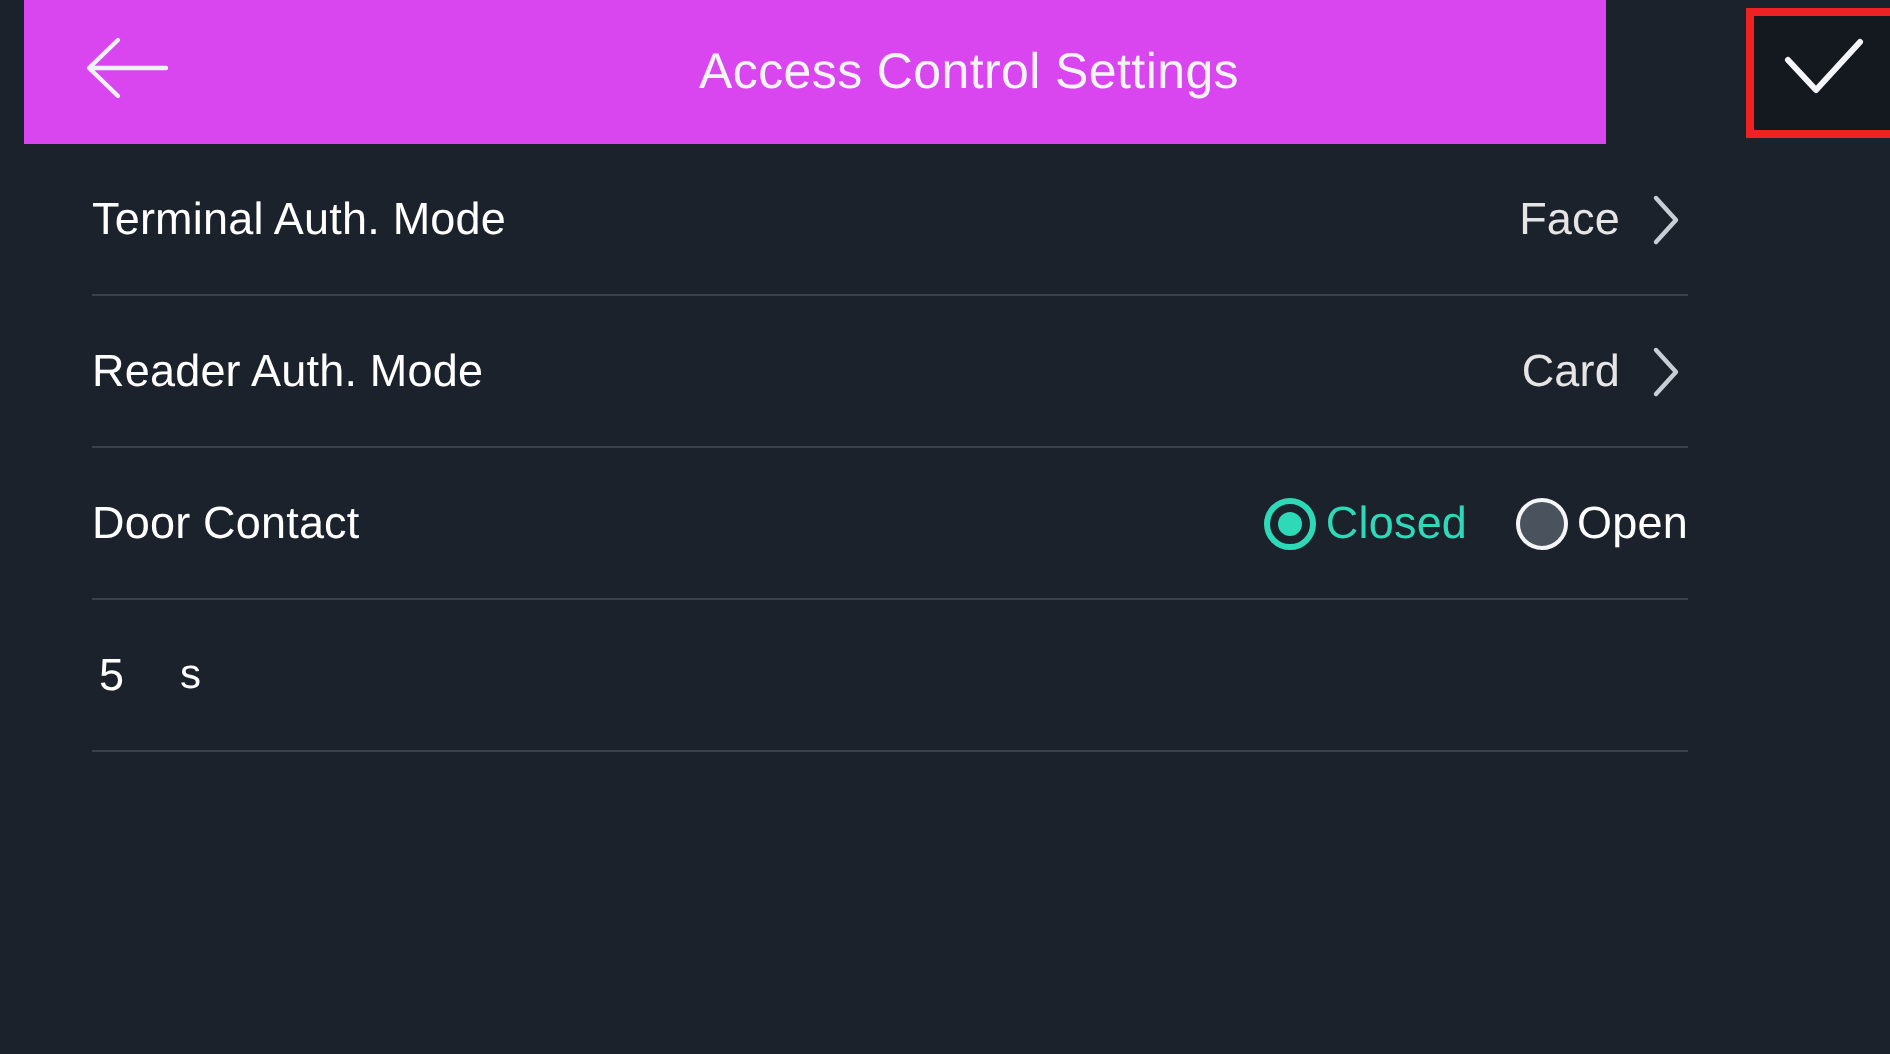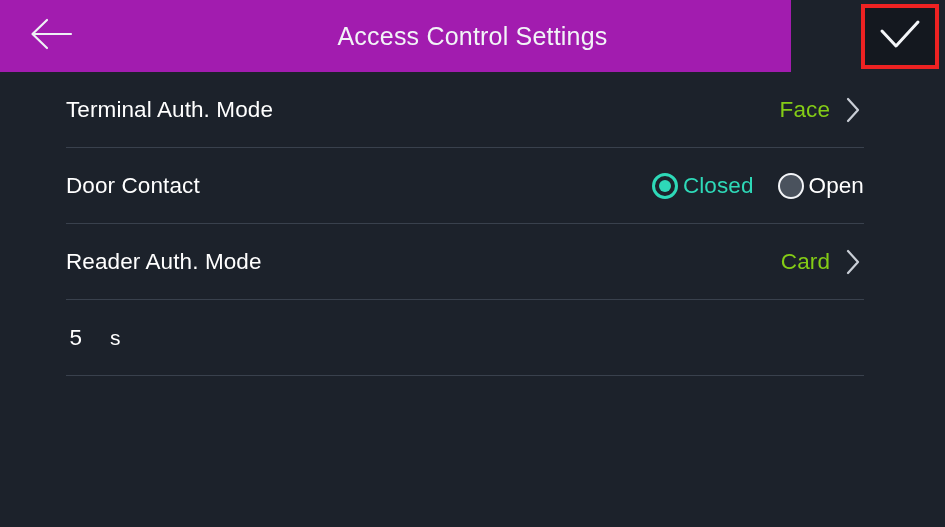--- a/index.html
+++ b/index.html
@@ -16,24 +16,24 @@
     width: 945px;
     height: 527px;
     background: #1c222b;
     overflow: hidden;
     box-sizing: border-box;
   }
 
   
   #header {
     position: absolute;
-    left: 0; top: 0;
+    left: 12px; top: 0;
     width: 791px;
     height: 72px;
-    background: #a21caf;
+    background: #d946ef;
     box-sizing: border-box;
   }
   #header-inner {
     position: relative;
     width: 100%;
     height: 100%;
   }
   .back-btn {
     position: absolute;
     left: 22px;
@@ -72,21 +72,20 @@
     align-items: center;
     justify-content: center;
   }
 
   
   #list {
     position: absolute;
     left: 0;
     top: 72px;
     width: 889px;
-    padding-left: 20px;
   }
   .row {
     position: relative;
     height: 76px;
     box-sizing: border-box;
   }
   .row-inner {
     position: absolute;
     left: 46px;
     right: 45px;
@@ -101,21 +100,21 @@
     font-size: 22.5px;
     white-space: nowrap;
     letter-spacing: 0.1px;
   }
   .row-right {
     display: flex;
     align-items: center;
     white-space: nowrap;
   }
   .row-value {
-    color: #84cc16;
+    color: #e5e5e5;
     font-size: 22.5px;
     letter-spacing: 0.1px;
   }
   .chevron {
     margin-left: 12px;
     display: inline-flex;
     align-items: center;
     justify-content: center;
     width: 22px;
     height: 30px;
@@ -234,55 +233,55 @@
               <path d="M3 3 L13 14 L3 25" fill="none" stroke="#c9ced6" stroke-width="2.2" stroke-linecap="round" stroke-linejoin="round"></path>
             </svg>
           </span>
         </div>
       </div>
       <div class="divider"></div>
     </div>
 
     <div class="row">
       <div class="row-inner">
-        <div class="row-label">Door Contact</div>
-        <div class="radio-group">
-
-          <div class="radio-opt">
-            <span class="radio-dot on"></span>
-            <span class="radio-label on">Closed</span>
-          </div>
-
-          <div class="radio-opt">
-            <span class="radio-dot off"></span>
-            <span class="radio-label off">Open</span>
-          </div>
-
-        </div>
-      </div>
-      <div class="divider"></div>
-    </div>
-
-    <div class="row">
-      <div class="row-inner">
         <div class="row-label">Reader Auth. Mode</div>
         <div class="row-right">
           <span class="row-value">Card</span>
           <span class="chevron">
             <svg width="16" height="28" viewBox="0 0 16 28" aria-hidden="true">
               <path d="M3 3 L13 14 L3 25" fill="none" stroke="#c9ced6" stroke-width="2.2" stroke-linecap="round" stroke-linejoin="round"></path>
             </svg>
           </span>
         </div>
       </div>
       <div class="divider"></div>
     </div>
 
     <div class="row">
       <div class="row-inner">
+        <div class="row-label">Door Contact</div>
+        <div class="radio-group">
+
+          <div class="radio-opt">
+            <span class="radio-dot on"></span>
+            <span class="radio-label on">Closed</span>
+          </div>
+
+          <div class="radio-opt">
+            <span class="radio-dot off"></span>
+            <span class="radio-label off">Open</span>
+          </div>
+
+        </div>
+      </div>
+      <div class="divider"></div>
+    </div>
+
+    <div class="row">
+      <div class="row-inner">
         <div class="row-right">
           <span class="time-value">5</span>
           <span class="time-unit">s</span>
         </div>
       </div>
       <div class="divider"></div>
     </div>
 
   </div>
 

